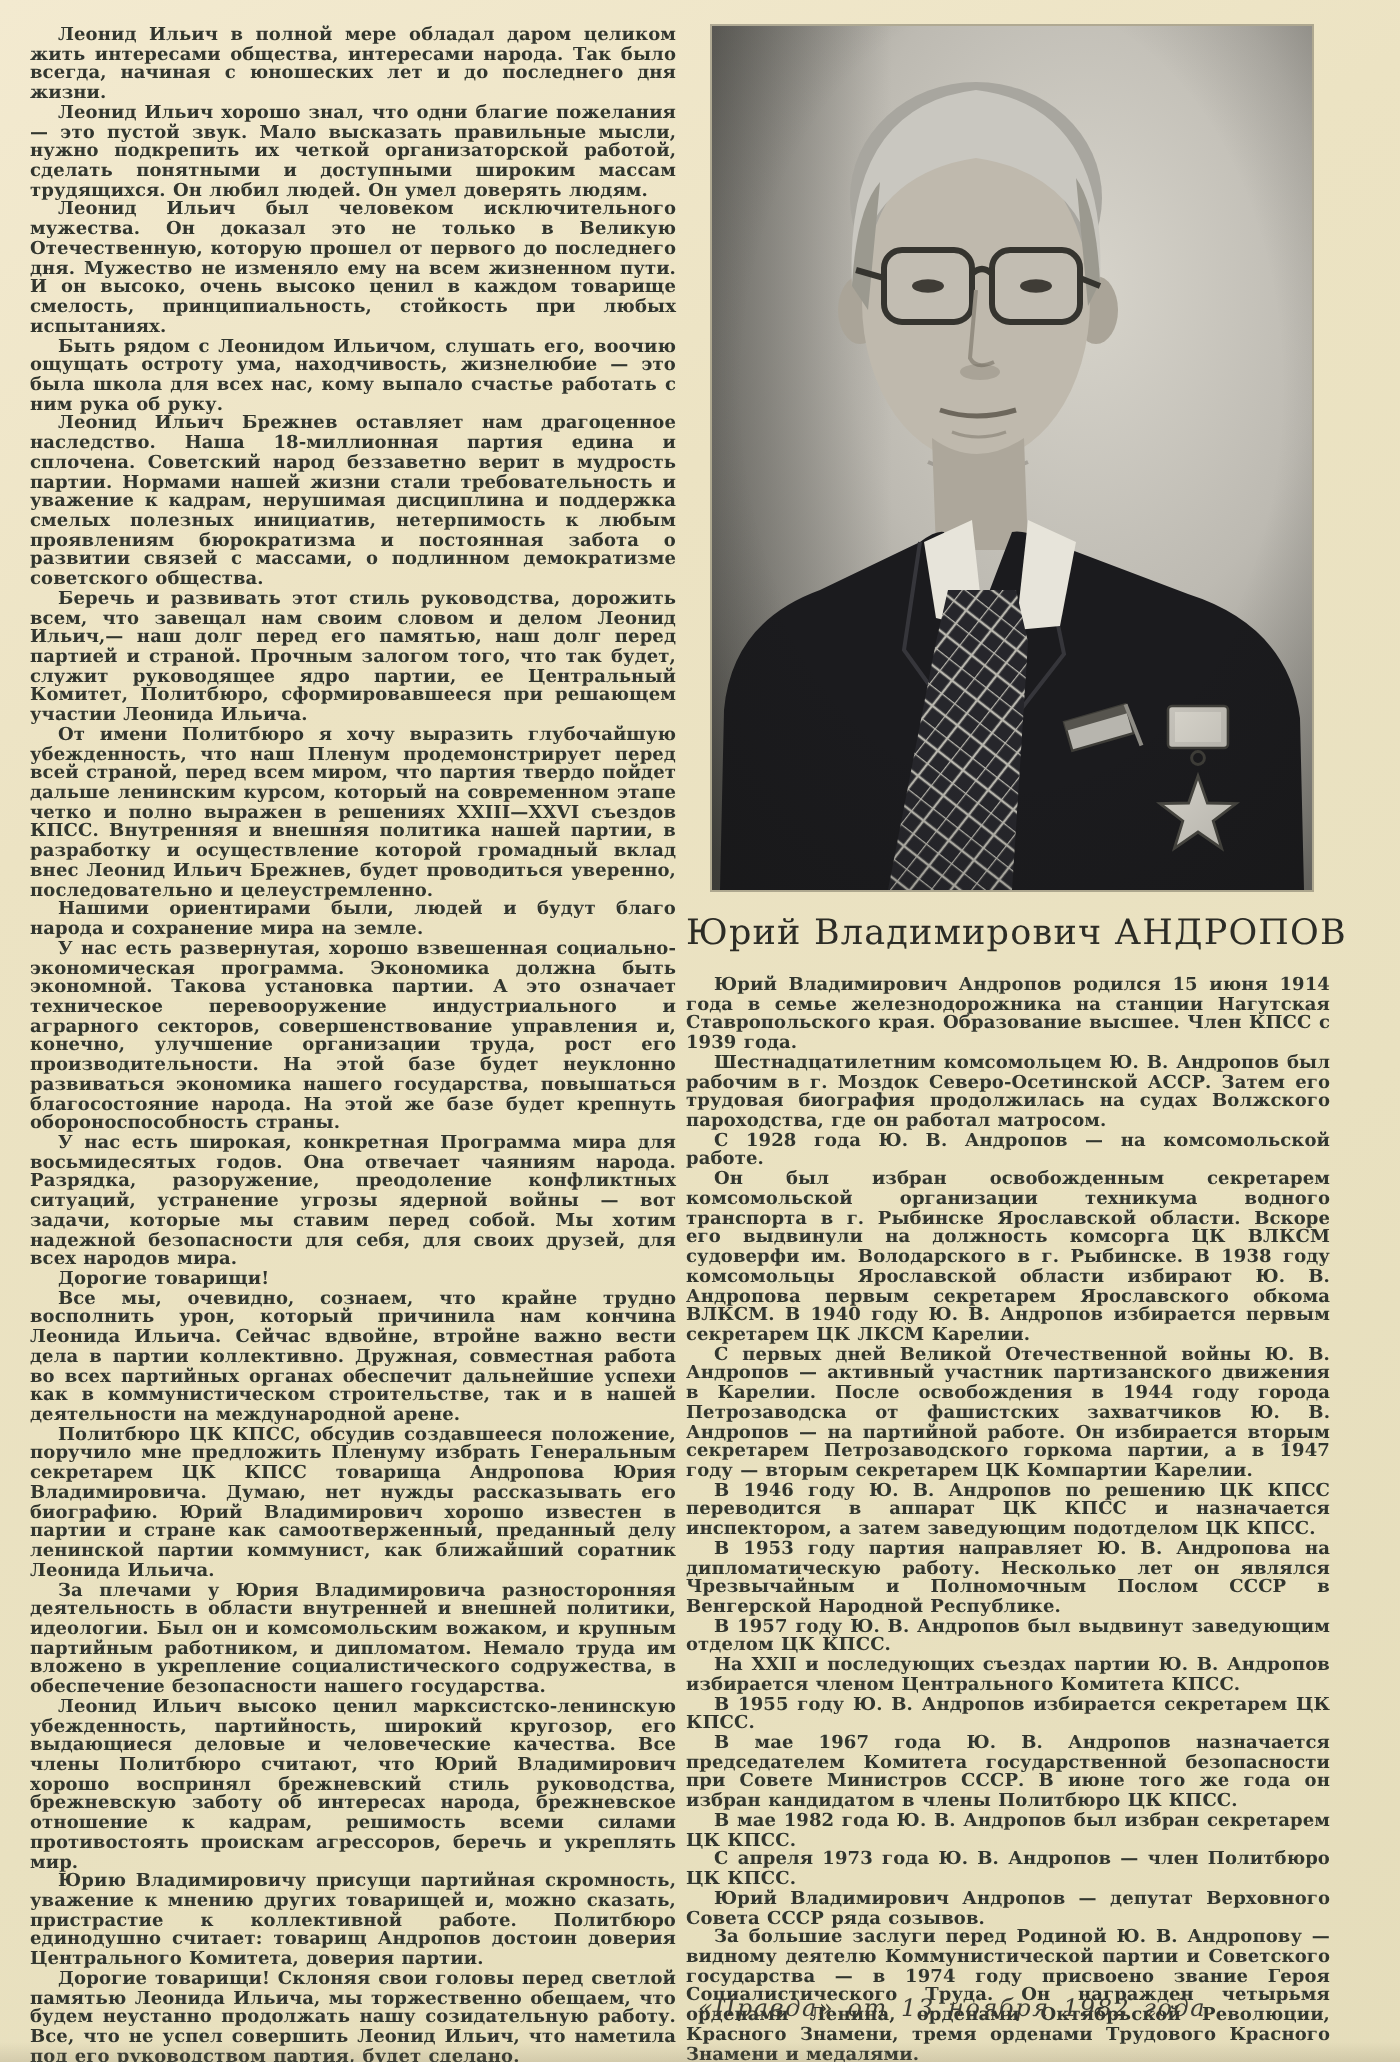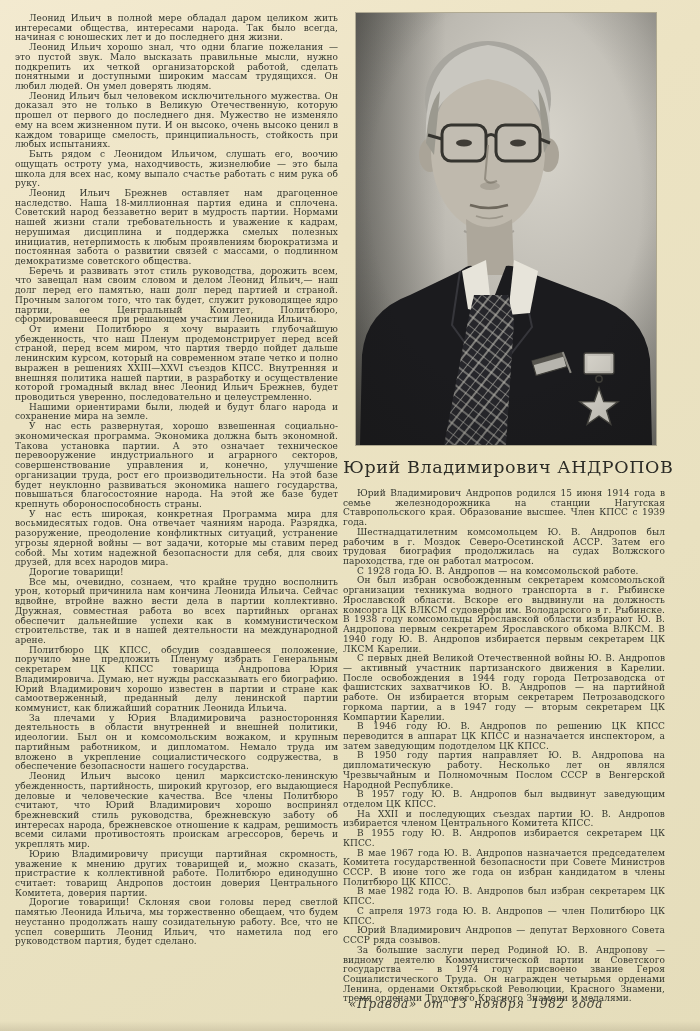--- a/index.html
+++ b/index.html
@@ -5,21 +5,21 @@
   html,body{margin:0;padding:0;}
   body{
     width:700px;height:1031px;position:relative;overflow:hidden;
     background:linear-gradient(150deg,#f3ead0 0%,#ece3c3 30%,#e9e1c0 65%,#e5ddbb 100%);
     font-family:"DejaVu Serif","Liberation Serif",serif;
   }
   .page{position:absolute;inset:0;}
   .col{position:absolute;color:#32362f;}
   .col p{
     margin:0;text-indent:14px;text-align:justify;
-    font-size:9px;line-height:9.72px;font-weight:normal;
+    font-size:9px;line-height:9.72px;font-weight:bold;
     word-spacing:0.45px;letter-spacing:0.05px;
   }
   .col-left{left:15px;top:14px;width:323px;}
   .col-right{left:343px;top:489px;width:322px;}
   .photo{
     position:absolute;left:356px;top:13px;width:300px;height:432px;margin:0;
     box-shadow:0 0 0 1px rgba(60,58,50,0.35);
   }
   .photo svg{display:block;width:100%;height:100%;}
   .headline{
@@ -138,21 +138,21 @@
 
   <h1 class="headline">Юрий Владимирович АНДРОПОВ</h1>
 
   <div class="col col-right">
     <p>Юрий Владимирович Андропов родился 15 июня 1914 года в семье железнодорожника на станции Нагутская Ставропольского края. Образование высшее. Член КПСС с 1939 года.</p>
     <p>Шестнадцатилетним комсомольцем Ю. В. Андропов был рабочим в г. Моздок Северо-Осетинской АССР. Затем его трудовая биография продолжилась на судах Волжского пароходства, где он работал матросом.</p>
     <p>С 1928 года Ю. В. Андропов — на комсомольской работе.</p>
     <p>Он был избран освобожденным секретарем комсомольской организации техникума водного транспорта в г. Рыбинске Ярославской области. Вскоре его выдвинули на должность комсорга ЦК ВЛКСМ судоверфи им. Володарского в г. Рыбинске. В 1938 году комсомольцы Ярославской области избирают Ю. В. Андропова первым секретарем Ярославского обкома ВЛКСМ. В 1940 году Ю. В. Андропов избирается первым секретарем ЦК ЛКСМ Карелии.</p>
     <p>С первых дней Великой Отечественной войны Ю. В. Андропов — активный участник партизанского движения в Карелии. После освобождения в 1944 году города Петрозаводска от фашистских захватчиков Ю. В. Андропов — на партийной работе. Он избирается вторым секретарем Петрозаводского горкома партии, а в 1947 году — вторым секретарем ЦК Компартии Карелии.</p>
     <p>В 1946 году Ю. В. Андропов по решению ЦК КПСС переводится в аппарат ЦК КПСС и назначается инспектором, а затем заведующим подотделом ЦК КПСС.</p>
-    <p>В 1950 году партия направляет Ю. В. Андропова на дипломатическую работу. Несколько лет он являлся Чрезвычайным и Полномочным Послом СССР в Венгерской Народной Республике.</p>
+    <p>В 1953 году партия направляет Ю. В. Андропова на дипломатическую работу. Несколько лет он являлся Чрезвычайным и Полномочным Послом СССР в Венгерской Народной Республике.</p>
     <p>В 1957 году Ю. В. Андропов был выдвинут заведующим отделом ЦК КПСС.</p>
     <p>На XXII и последующих съездах партии Ю. В. Андропов избирается членом Центрального Комитета КПСС.</p>
     <p>В 1955 году Ю. В. Андропов избирается секретарем ЦК КПСС.</p>
     <p>В мае 1967 года Ю. В. Андропов назначается председателем Комитета государственной безопасности при Совете Министров СССР. В июне того же года он избран кандидатом в члены Политбюро ЦК КПСС.</p>
     <p>В мае 1982 года Ю. В. Андропов был избран секретарем ЦК КПСС.</p>
     <p>С апреля 1973 года Ю. В. Андропов — член Политбюро ЦК КПСС.</p>
     <p>Юрий Владимирович Андропов — депутат Верховного Совета СССР ряда созывов.</p>
     <p>За большие заслуги перед Родиной Ю. В. Андропову — видному деятелю Коммунистической партии и Советского государства — в 1974 году присвоено звание Героя Социалистического Труда. Он награжден четырьмя орденами Ленина, орденами Октябрьской Революции, Красного Знамени, тремя орденами Трудового Красного Знамени и медалями.</p>
   </div>
 

